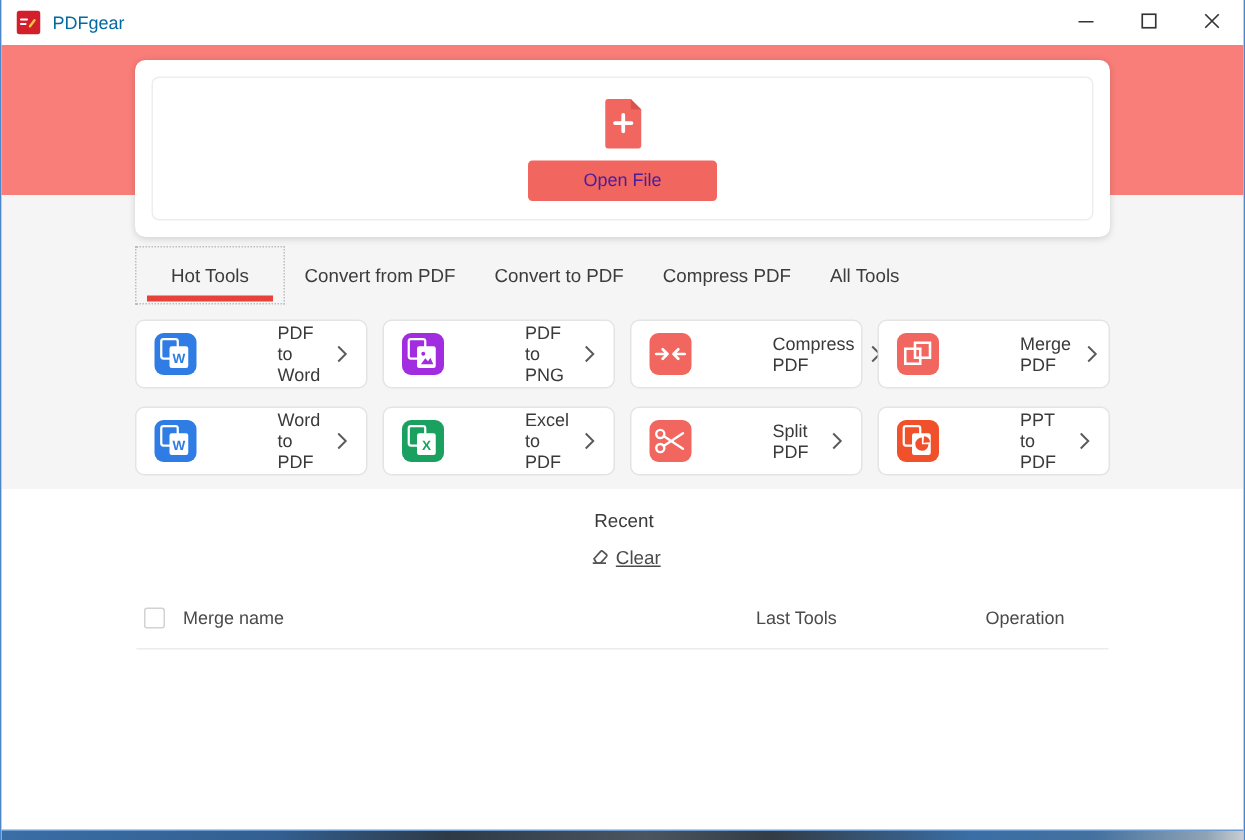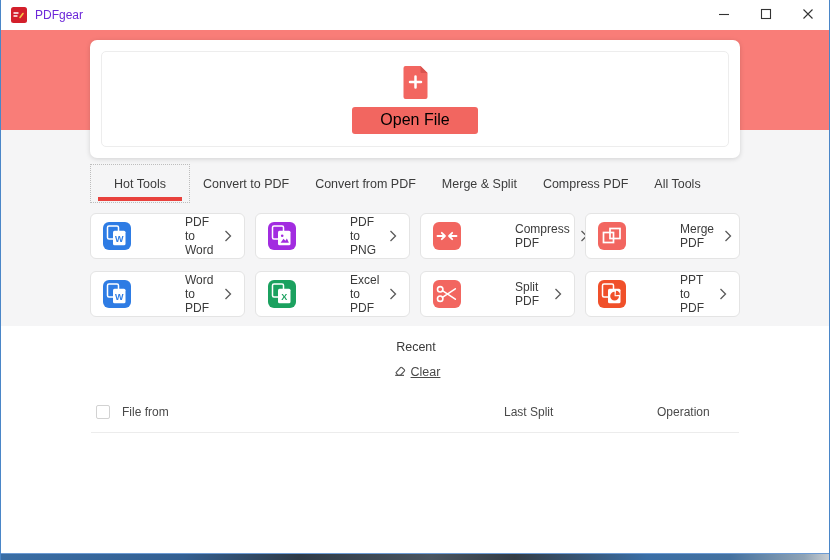--- a/index.html
+++ b/index.html
@@ -8,35 +8,35 @@
     font-family:"Liberation Sans", sans-serif;
     background:#fff; color:#333;
     border-left:1px solid #4a86c8; border-right:1px solid #4a86c8;
   }
   .window { width:100%; height:100%; display:flex; flex-direction:column; }
 
   
   .titlebar { height:30px; background:#fff; display:flex; align-items:center; justify-content:space-between; padding-left:10px; flex:0 0 auto; }
   .title-left { display:flex; align-items:center; gap:8px; }
   .logo { width:16px; height:16px; display:inline-flex; }
-  .title { font-size:12px; color:#6d28d9; }
+  .title { font-size:12px; color:#0369a1; }
   .win-controls { display:flex; height:30px; }
   .win-controls button { width:42px; height:30px; border:none; background:transparent; display:flex; align-items:center; justify-content:center; cursor:pointer; }
 
   
   .top-area { height:296px; flex:0 0 auto;
     background:linear-gradient(to bottom, var(--header) 0, var(--header) 100px, var(--section-bg) 100px, var(--section-bg) 100%); }
 
   .dropzone-card { width:650px; height:118px; margin:10px auto 0; background:#fff; border-radius:7px;
     box-shadow:0 1px 5px rgba(0,0,0,.15); padding:11px; }
   .dropzone-inner { width:100%; height:100%; border:1px solid #ededed; border-radius:5px;
     display:flex; flex-direction:column; align-items:center; justify-content:center; gap:7px; background:#fff; }
   .file-icon { line-height:0; }
-  .open-file-btn { width:126px; height:27px; background:var(--accent); color:#000000; border:none; border-radius:3px;
-    font-size:16px; font-family:"Liberation Sans",sans-serif; cursor:pointer; }
+  .open-file-btn { width:126px; height:27px; background:var(--accent); color:#4c1d95; border:none; border-radius:3px;
+    font-size:12px; font-family:"Liberation Sans",sans-serif; cursor:pointer; }
 
   
   .tabs { width:650px; margin:6px auto 0; height:39px; display:flex; align-items:stretch; }
   .tab { display:flex; align-items:center; padding:0 13px; font-size:12.5px; color:#3c3c3c; cursor:pointer; position:relative; }
   .tab.active { width:100px; justify-content:center; padding:0; border:1px dotted #bdbdbd; }
   .tab-underline { position:absolute; bottom:1px; left:7px; right:7px; height:4px; background:var(--tab-red); }
 
   
   .tools-grid { width:650px; margin:10px auto 0; display:grid; grid-template-columns:repeat(4,155px); grid-auto-rows:46px; gap:12px 10px; }
   .tool-btn { background:#fff; border:1px solid #e4e4e4; border-radius:6px; display:flex; align-items:center;
@@ -108,27 +108,24 @@
         </span>
         <button class="open-file-btn">Open File</button>
       </div>
     </div>
     <div class="tabs">
         <div class="tab active">
           <span>Hot Tools</span>
           <div class="tab-underline"></div>
         </div>
         <div class="tab">
+          <span>Convert from PDF</span>
+        </div>
+        <div class="tab">
           <span>Convert to PDF</span>
-        </div>
-        <div class="tab">
-          <span>Convert from PDF</span>
-        </div>
-        <div class="tab">
-          <span>Merge &amp; Split</span>
         </div>
         <div class="tab">
           <span>Compress PDF</span>
         </div>
         <div class="tab">
           <span>All Tools</span>
         </div>
       </div>
     <div class="tools-grid">
         <div class="tool-btn">
@@ -243,21 +240,21 @@
       <span class="clear-btn">
         <span><svg width="15" height="15" viewBox="0 0 17 17">
               <path d="M4.6 10.8 L9.6 5.2 a1.1 1.1 0 0 1 1.6 -.05 l2.7 2.4 a1.1 1.1 0 0 1 .08 1.55 L9.4 14 H6.4 Z" fill="none" stroke="#555" stroke-width="1.3"></path>
               <line x1="3.6" y1="14" x2="13.6" y2="14" stroke="#555" stroke-width="1.3"></line>
             </svg></span>
         <span>Clear</span>
       </span>
     </div>
     <div class="table-header">
       <span class="checkbox"></span>
-      <span class="col-file">File from</span>
-      <span class="col-last">Last Split</span>
+      <span class="col-file">Merge name</span>
+      <span class="col-last">Last Tools</span>
       <span class="col-op">Operation</span>
     </div>
     <div class="table-body"></div>
   </div>
 
   <div class="bottom-strip"></div>
 </div>
 
 </body></html>

